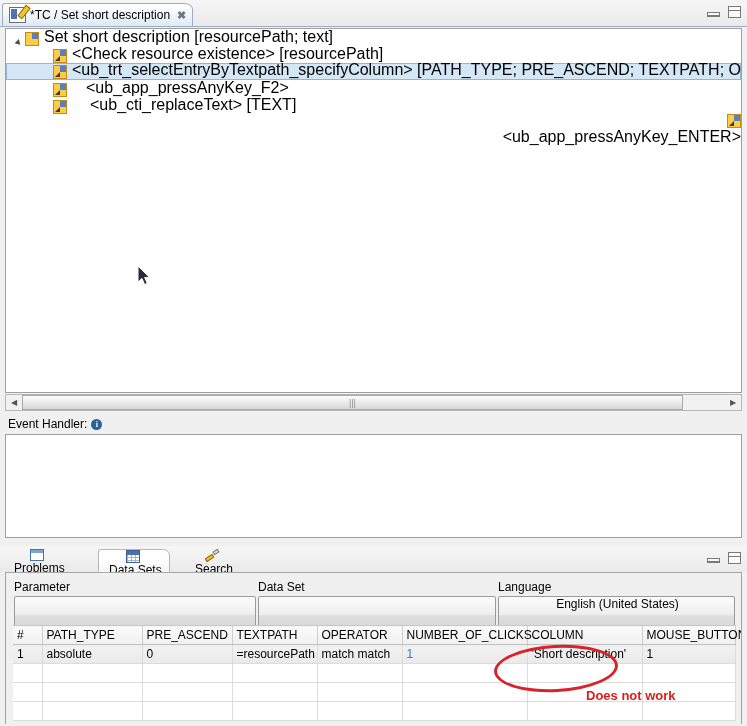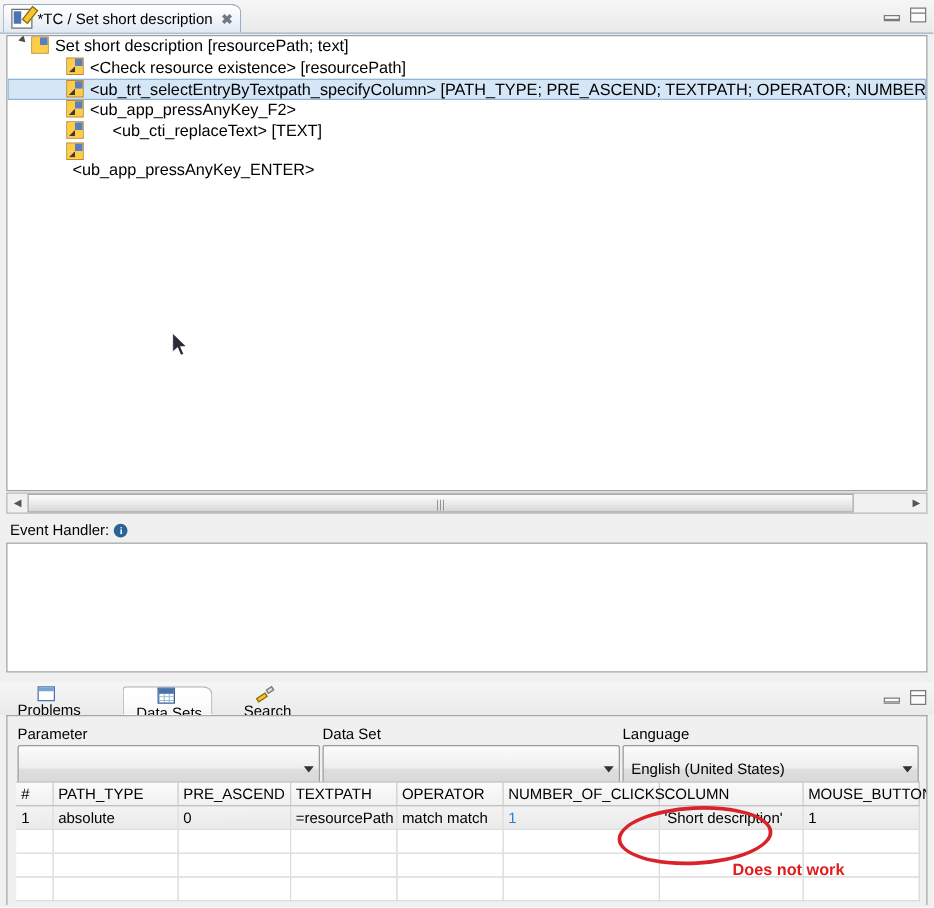--- a/index.html
+++ b/index.html
@@ -125,23 +125,23 @@
     height: 365px;
     background: #ffffff;
     border: 1px solid #a0a0a0;
     box-sizing: border-box;
     overflow: hidden;
   }
   .tree-row {
     position: relative;
     height: 17px;
     display: flex;
-    align-items: flex-start;
+    align-items: flex-end;
     white-space: nowrap;
-    font-size: 13px;
+    font-size: 16px;
     padding-left: 0;
   }
   .tree-row.sel {
     background: #d5e6f7;
     border: 1px solid #92b6d8;
     box-sizing: border-box;
   }
   .tree-row .expander {
     width: 14px;
     display: flex;
@@ -275,20 +275,21 @@
     top: 23px;
     height: 38px;
     background: linear-gradient(to bottom, #fcfcfc 0%, #eeeeee 48%, #dedede 52%, #d5d5d5 100%);
     border: 1px solid #9a9a9a;
     border-radius: 2px;
     box-sizing: border-box;
     display: flex;
     align-items: center;
     padding: 0 4px 0 6px;
     font-size: 12px;
+    flex-direction: column;
   }
   .combo .combo-value { flex: 1; white-space: nowrap; overflow: hidden; }
   .combo .caret {
     width: 0; height: 0;
     border-left: 4px solid transparent;
     border-right: 4px solid transparent;
     border-top: 5px solid #333;
     margin-left: 4px;
   }
 
@@ -482,21 +483,21 @@
     <div class="tree-row sel" style="padding-left:46px;">
       <span class="node-icon child">
         <i class="q-y"></i>
           <i class="q-b"></i>
           <i class="q-y"></i>
           <i class="q-y"></i>
       </span>
       <span class="tree-text">&lt;ub_trt_selectEntryByTextpath_specifyColumn&gt; [PATH_TYPE; PRE_ASCEND; TEXTPATH; OPERATOR; NUMBER_OF_CLICKS; CO</span>
     </div>
 
-    <div class="tree-row" style="padding-left:47px;">
+    <div class="tree-row" style="padding-left:47px;gap:14px;">
       <span class="node-icon child">
         <i class="q-y"></i>
           <i class="q-b"></i>
           <i class="q-y"></i>
           <i class="q-y"></i>
       </span>
       <span class="tree-text">&lt;ub_app_pressAnyKey_F2&gt;</span>
     </div>
 
     <div class="tree-row" style="padding-left:47px;gap:18px;">

